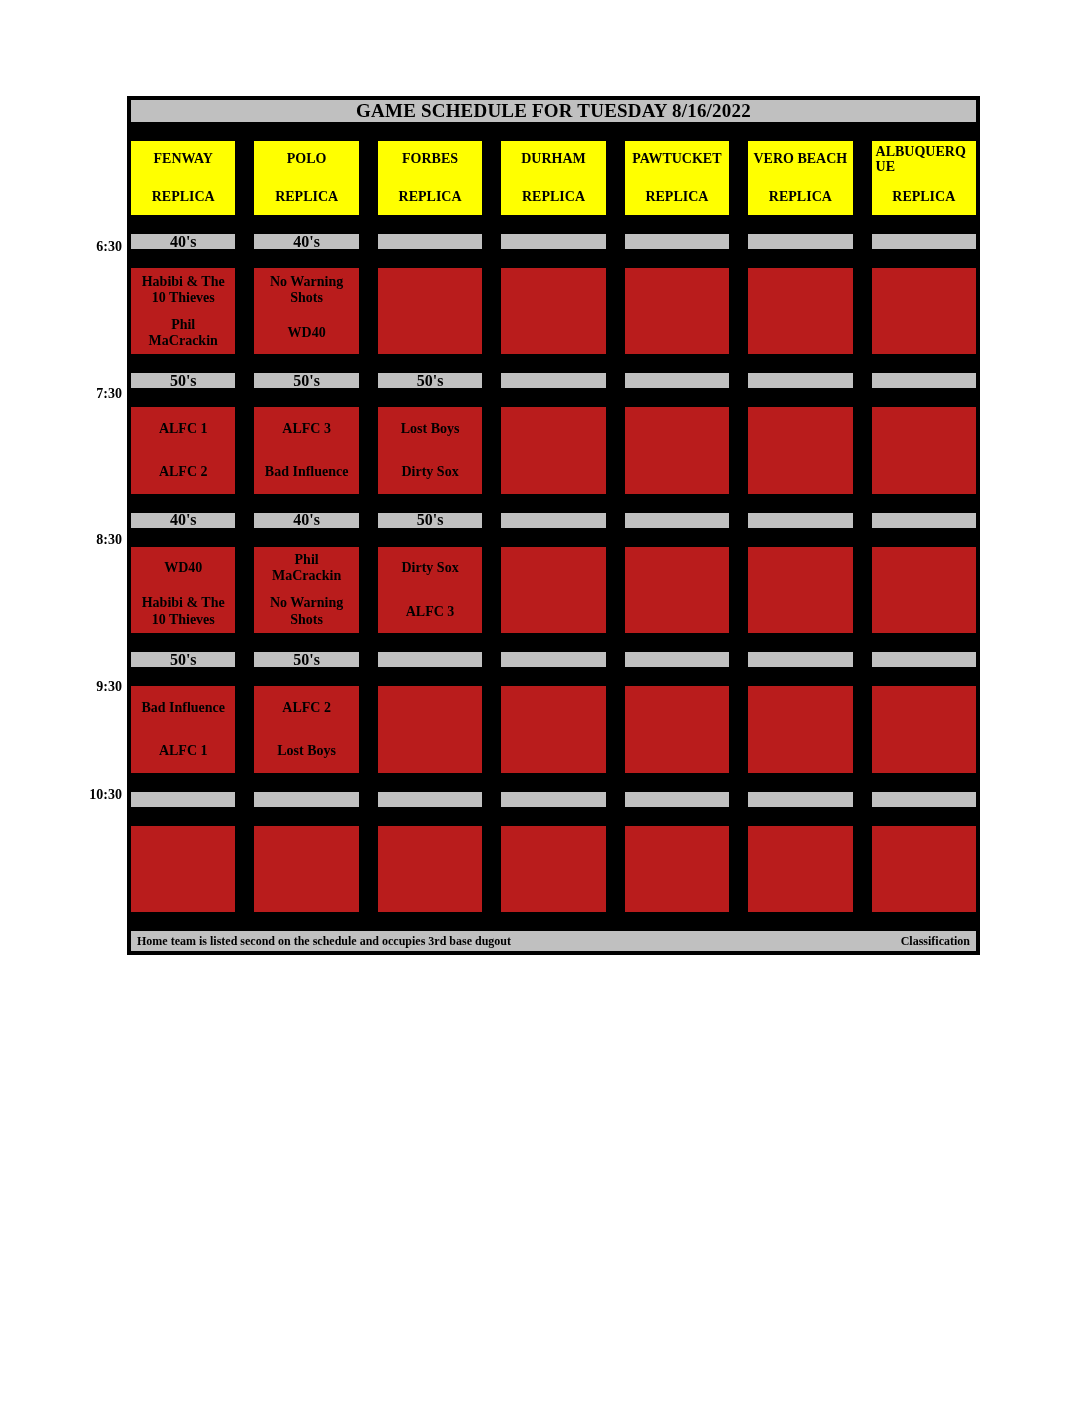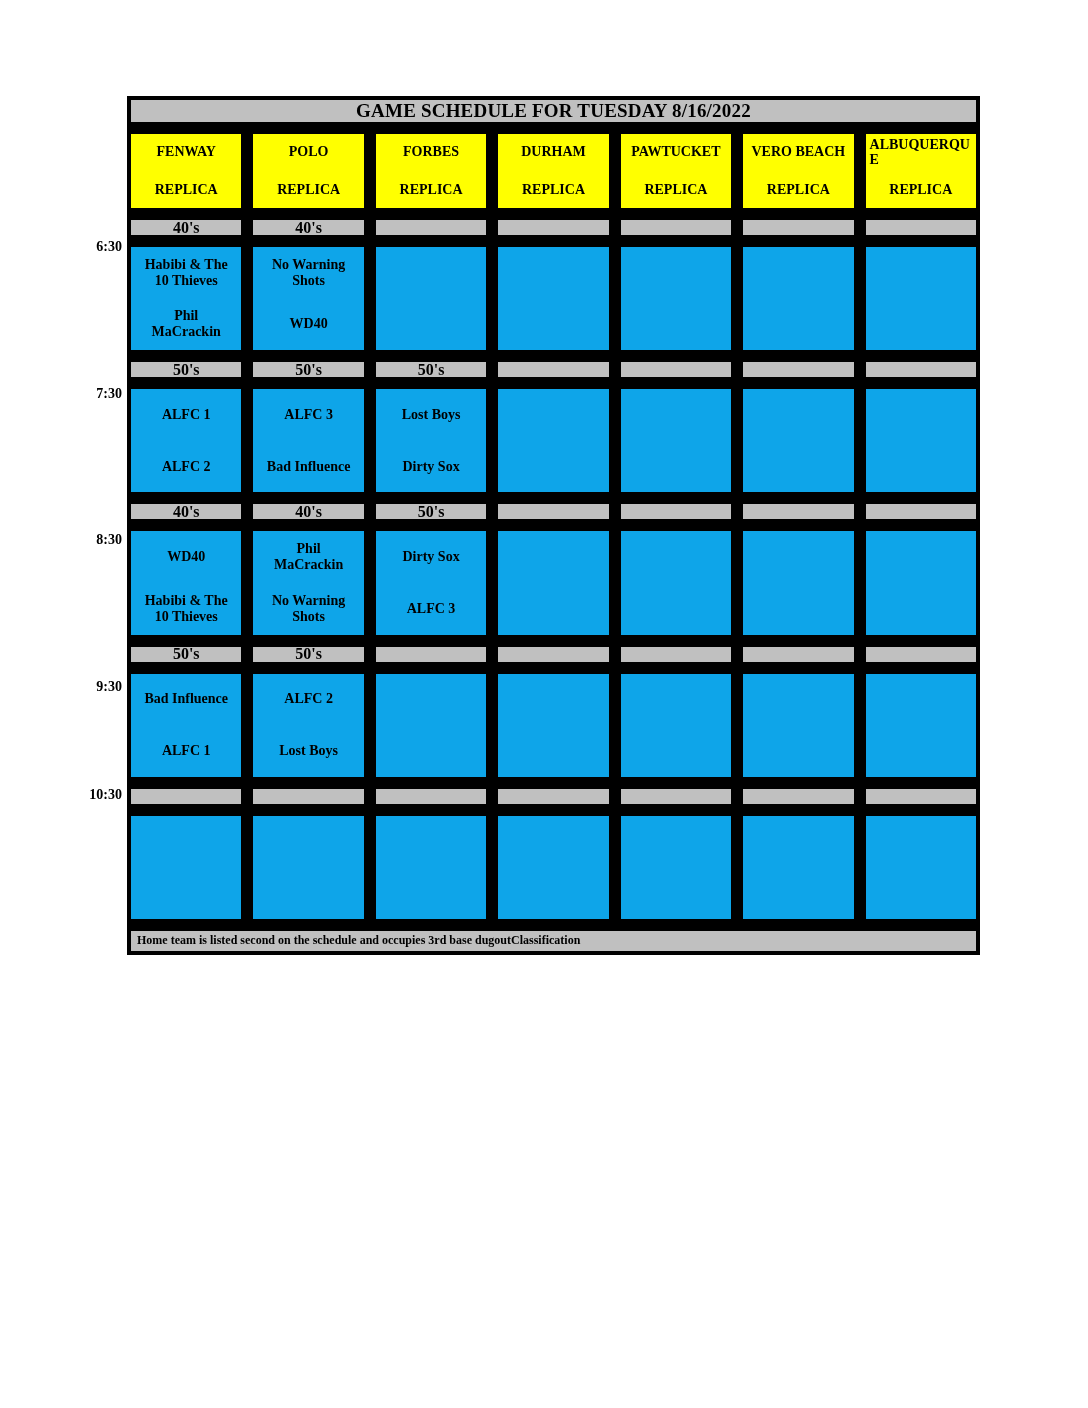--- a/index.html
+++ b/index.html
@@ -5,44 +5,44 @@
   html,body{margin:0;padding:0;background:#ffffff;}
   .page{
     position:relative;width:1088px;height:1408px;background:#ffffff;
     font-family:"Liberation Serif","DejaVu Serif",serif;font-weight:700;color:#000;
     overflow:hidden;
   }
   .sched{
     position:absolute;left:127px;top:96px;width:853px;height:859px;
     box-sizing:border-box;border:4px solid #000;background:#000;
     display:grid;grid-template-columns:repeat(7,1fr);
-    grid-template-rows:22px 74px repeat(5,15px 1fr) 20px;gap:12px;
+    grid-template-rows:22px 74px repeat(5,15px 1fr) 20px;gap:19px;
   }
   .title{
     grid-column:1/-1;background:#C0C0C0;display:flex;align-items:center;justify-content:center;
     font-size:19px;letter-spacing:.2px;
   }
   .hdr{
     background:#FFFF00;display:grid;grid-template-rows:1fr 1fr;align-items:center;justify-items:center;
     font-size:14px;padding:0 4px;
   }
   .nm{word-break:break-all;line-height:1.05;}
   .rp{line-height:1;}
   .age{
     background:#C0C0C0;display:flex;align-items:center;justify-content:center;
     font-size:16px;line-height:1;
   }
-  .game{background:#0ea5e9;display:grid;grid-template-rows:1fr 1fr;}
+  .game{background:#b91c1c;display:grid;grid-template-rows:1fr 1fr;}
   .team{
     display:flex;align-items:center;justify-content:center;text-align:center;
     font-size:14px;line-height:1.15;padding:0 8px;
   }
   .footer{
     grid-column:1/-1;background:#C0C0C0;display:flex;align-items:center;
-    font-size:12px;padding:0 6px;
+    justify-content:space-between;font-size:12px;padding:0 6px;
   }
   .time-label{
     position:absolute;left:62px;width:60px;text-align:right;font-size:14px;line-height:13px;
   }
 </style>
 </head>
 <body>
 
 <div class="page">
   <div id="time-labels">

